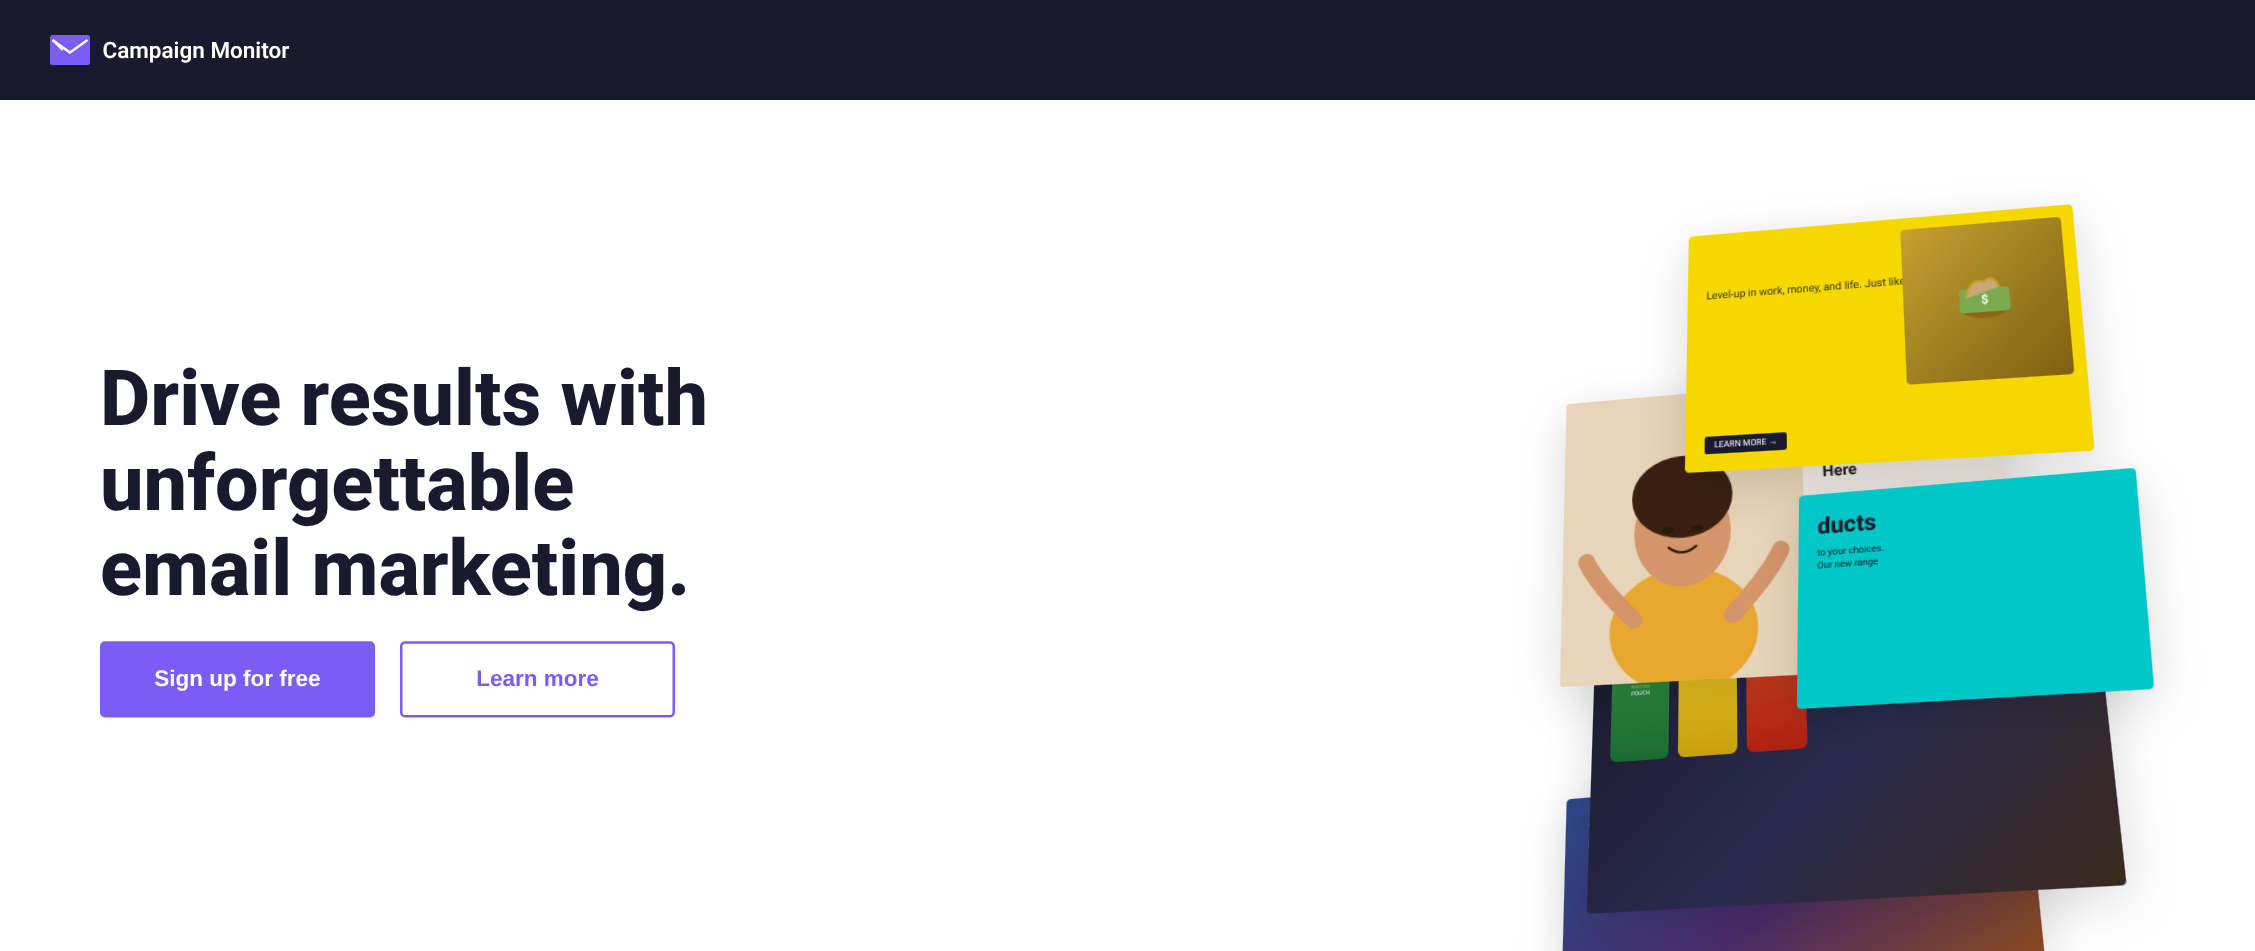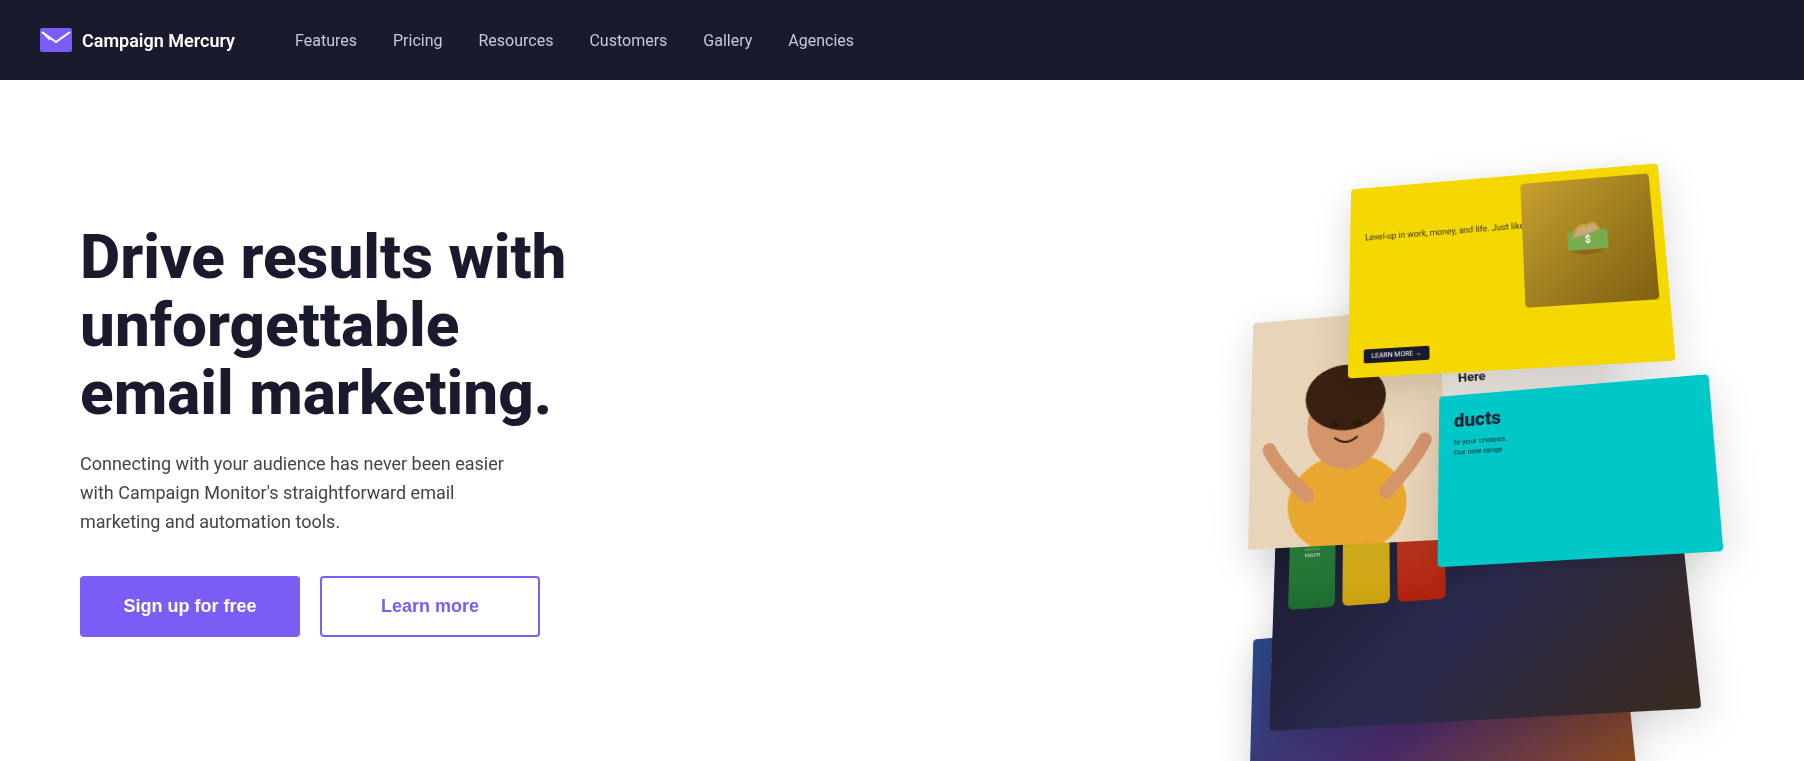--- a/index.html
+++ b/index.html
@@ -296,38 +296,29 @@
 <body>
 
 <nav>
   <div class="nav-logo">
 
     <svg class="logo-icon" viewBox="0 0 32 24" fill="none">
       <rect width="32" height="24" rx="2" fill="#7b5cf5"></rect>
       <path d="M2 4 L16 14 L30 4" stroke="#fff" stroke-width="2" fill="none"></path>
       <path d="M2 4 L10 12" stroke="#fff" stroke-width="1.5" fill="none"></path>
     </svg>
-    <span>Campaign Mercury</span>
+    <span>Campaign Monitor</span>
   </div>
 
-  <div class="nav-links">
-    <span class="nav-link">Features</span>
-    <span class="nav-link">Pricing</span>
-    <span class="nav-link">Resources</span>
-    <span class="nav-link">Customers</span>
-    <span class="nav-link">Gallery</span>
-    <span class="nav-link">Agencies</span>
-  </div>
 
 </nav>
 
 <section class="hero">
   <div class="hero-left">
     <h1 class="hero-headline">Drive results with unforgettable email marketing.</h1>
-    <p class="hero-subtext">Connecting with your audience has never been easier with Campaign Monitor's straightforward email marketing and automation tools.</p>
     <div class="hero-buttons">
       <button class="btn-primary">Sign up for free</button>
       <button class="btn-secondary">Learn more</button>
     </div>
   </div>
 
   <div class="hero-right">
 
     <div class="email-card card-yellow">
       <div class="card-yellow-inner">

